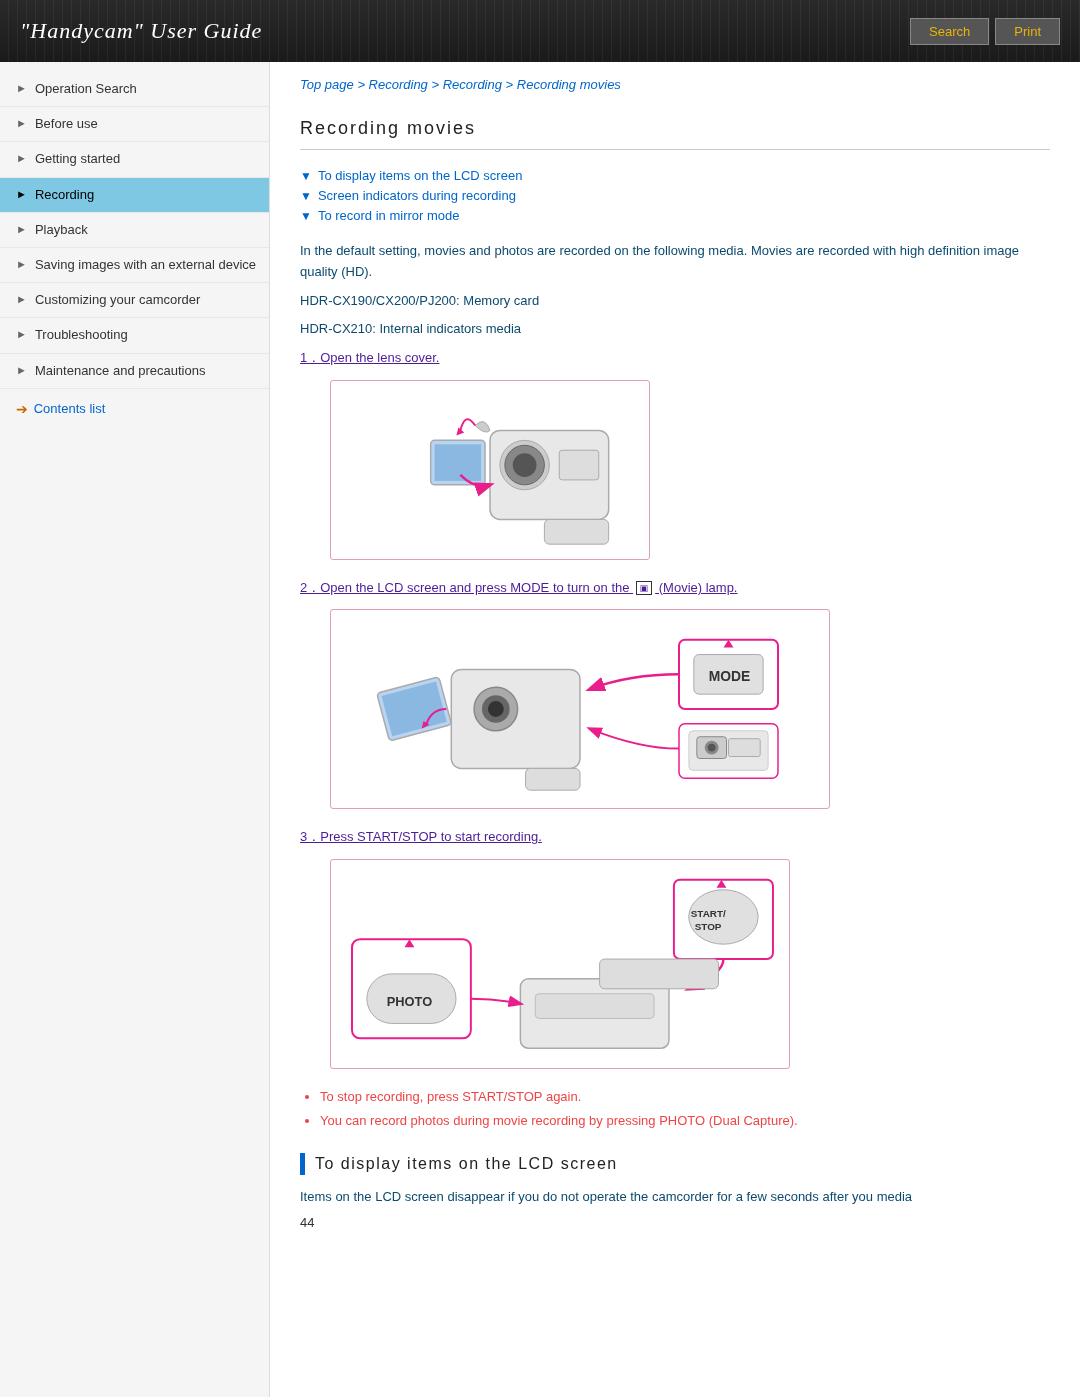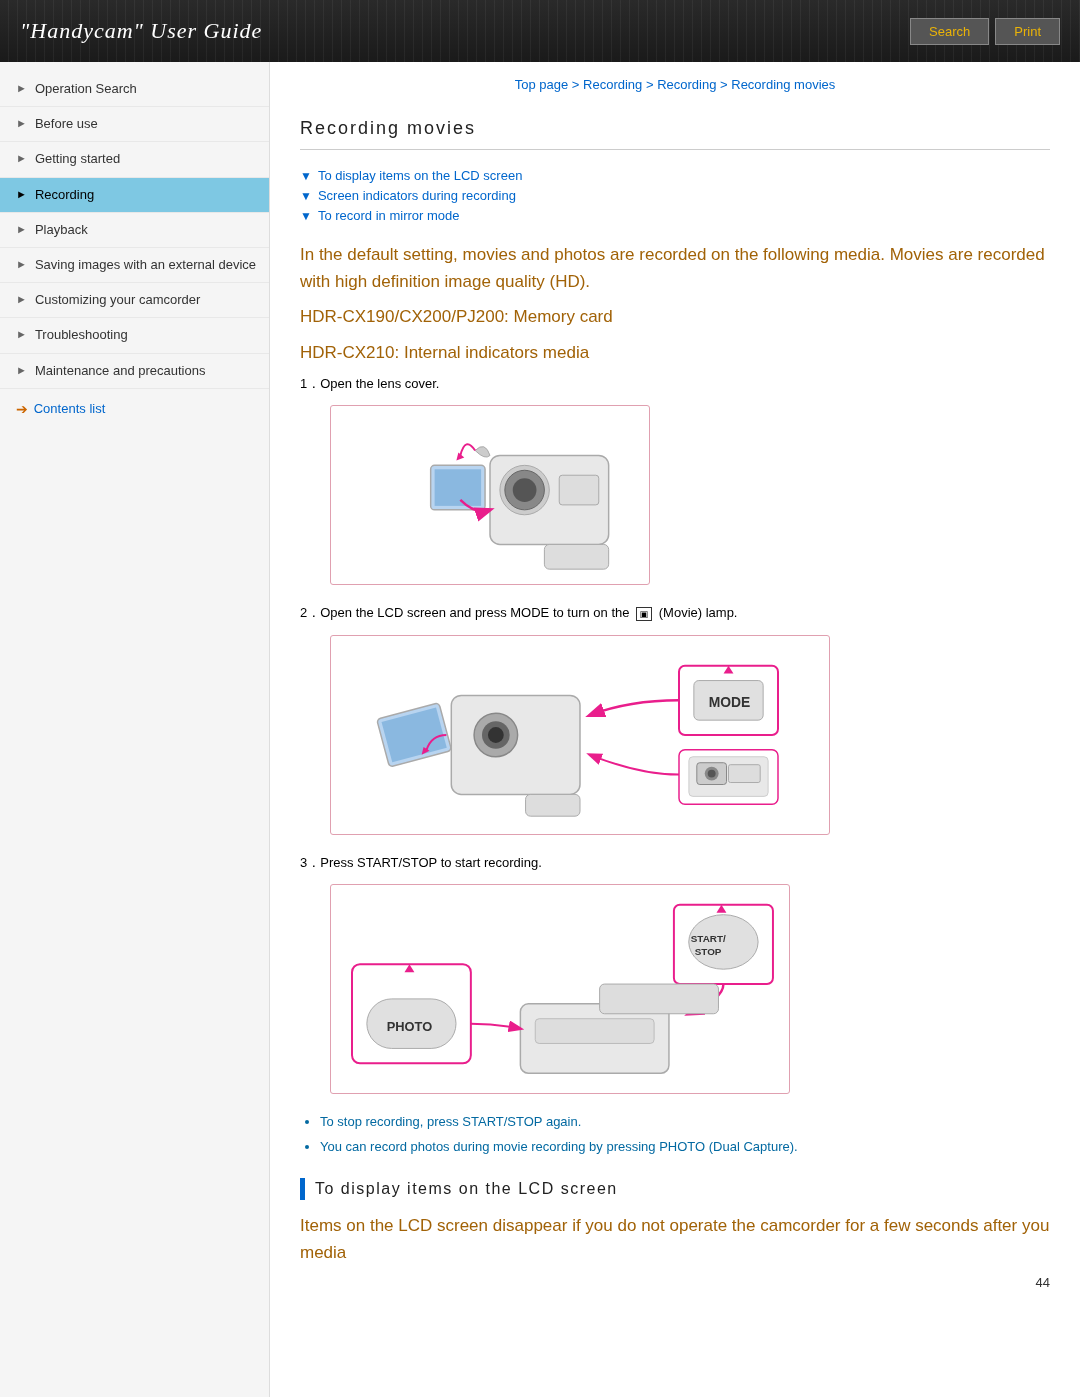--- a/index.html
+++ b/index.html
@@ -107,25 +107,26 @@
 
     
     .main {
       flex: 1;
       padding: 15px 30px 30px 30px;
       max-width: 820px;
     }
 
     
     .breadcrumb {
-      text-align: center;
+      text-align: left;
       color: #0066cc;
       font-size: 13px;
       margin-bottom: 18px;
       padding-bottom: 8px;
+      font-style: italic;
     }
     .breadcrumb a {
       color: #0066cc;
       text-decoration: none;
       cursor: pointer;
     }
 
     
     .page-title {
       font-size: 18px;
@@ -151,32 +152,33 @@
       text-decoration: none;
     }
     .triangle-down {
       color: #0066cc;
       margin-right: 6px;
       font-size: 12px;
     }
 
     
     .body-text {
-      font-size: 17px;
+      font-size: 13px;
       line-height: 1.6;
       margin-bottom: 8px;
-      color: #a16207;
+      color: #0c4a6e;
     }
 
     
     .step {
       margin: 8px 0 8px 0;
       font-size: 13px;
-      color: #000000;
+      color: #4c1d95;
       line-height: 1.5;
+      text-decoration: underline;
     }
 
     
     .illustration {
       margin: 12px 0 18px 30px;
       display: flex;
       align-items: flex-start;
       gap: 20px;
     }
 
@@ -190,21 +192,21 @@
       border-radius: 3px;
       overflow: hidden;
     }
 
     
     .bullet-list {
       margin: 12px 0 12px 20px;
     }
     .bullet-list li {
       font-size: 13px;
-      color: #0369a1;
+      color: #ef4444;
       margin-bottom: 5px;
       line-height: 1.5;
       list-style: disc;
     }
 
     
     .section-heading {
       display: flex;
       align-items: center;
       font-size: 16px;
@@ -216,21 +218,21 @@
     .blue-bar {
       width: 5px;
       height: 22px;
       background: #0066cc;
       margin-right: 10px;
       flex-shrink: 0;
     }
 
     
     .page-number {
-      text-align: right;
+      text-align: left;
       font-size: 13px;
       color: #333;
     }
 
     
     .inline-icon {
       display: inline-block;
       border: 1.5px solid #333;
       width: 16px;
       height: 14px;

